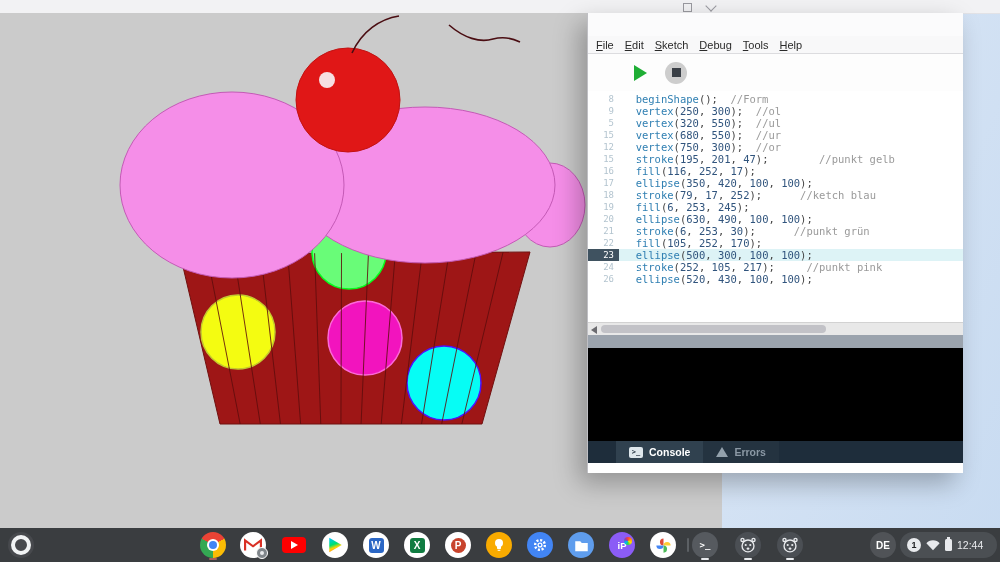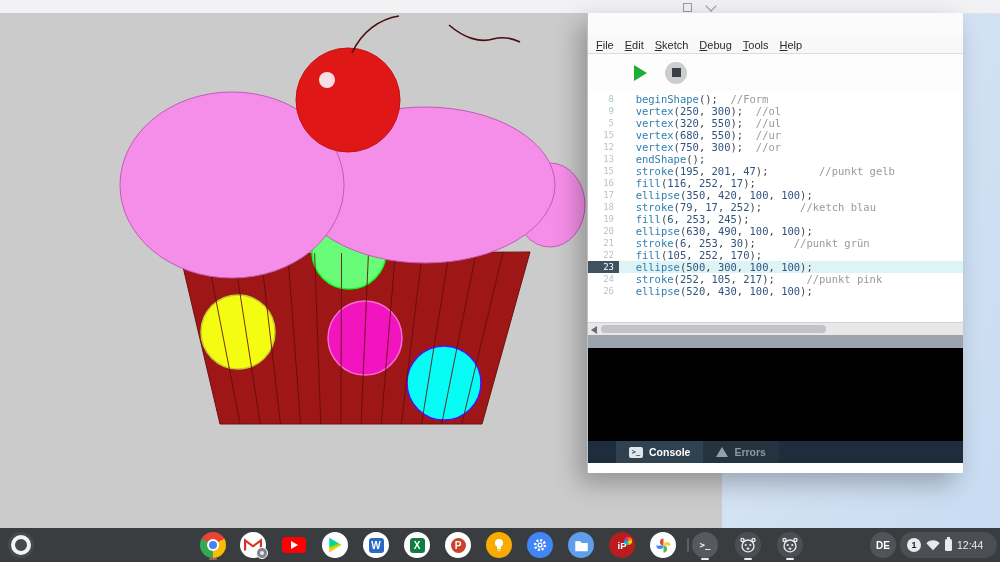--- a/index.html
+++ b/index.html
@@ -71,21 +71,21 @@
   .yt-tri{width:0;height:0;border-left:7px solid #fff;border-top:4px solid transparent;border-bottom:4px solid transparent;}
   .playstore{left:322px;background:#fff;}
   .play-logo{width:16px;height:16px;clip-path:polygon(14% 5%,92% 50%,14% 95%);background:linear-gradient(160deg,#00c3ff 10%,#00e26d 45%,#ffd500 62%,#ff3a44 95%);}
   .office{background:#fff;}
   .word{left:363px;} .excel{left:404px;} .ppt{left:445px;}
   .off-sq{width:15px;height:15px;border-radius:3px;color:#fff;font-size:10px;font-weight:bold;display:flex;align-items:center;justify-content:center;}
   .word .off-sq{background:#2b67c5;} .excel .off-sq{background:#107c41;} .ppt .off-sq{background:#c8432c;border-radius:50%;}
   .keep{left:486px;background:#f9ab00;border-radius:6px;}
   .settings{left:527px;background:#4285f4;}
   .files{left:568px;background:#5f9ded;}
-  .ipapp{left:609px;background:#b91c1c;position:absolute;}
+  .ipapp{left:609px;background:#8b5cf6;position:absolute;}
   .ipapp .ip-txt{color:#fff;font-weight:bold;font-size:9.5px;}
   .ipapp .rainbow{position:absolute;right:3px;top:5px;width:8px;height:8px;border-radius:50%;background:conic-gradient(#ff3a44,#ff9500,#ffe000,#28d94c,#00b3ff,#8e44ad,#ff3a44);}
   .photos{left:650px;background:#fff;}
   .shelf-sep{left:687px;top:10px;width:2px;height:14px;background:#5c6064;border-radius:1px;position:absolute;}
   .termapp{left:692px;background:#565a5f;color:#fff;font-family:"DejaVu Sans Mono",monospace;font-size:9px;font-weight:bold;}
   .face1{left:735px;background:#4b4f54;} .face2{left:777px;background:#4b4f54;}
   .ind{position:absolute;bottom:2px;width:8px;height:2px;border-radius:1px;background:#e8eaed;}
   .ind.chrome-ind{left:209px;background:#a65d5a;}
   .ind.term-ind{left:701px;} .ind.f1-ind{left:744px;} .ind.f2-ind{left:786px;}
   .lang{left:870px;background:#505357;color:#fff;font-size:10px;font-weight:bold;}
@@ -165,24 +165,20 @@
       </div>
       <div class="cl">
         <span class="g">15</span>
         <span class="t"><span>  </span><span class="f">vertex</span><span>(</span><span class="n">680</span><span>, </span><span class="n">550</span><span>);  </span><span class="c">//ur</span></span>
       </div>
       <div class="cl">
         <span class="g">12</span>
         <span class="t"><span>  </span><span class="f">vertex</span><span>(</span><span class="n">750</span><span>, </span><span class="n">300</span><span>);  </span><span class="c">//or</span></span>
       </div>
       <div class="cl">
-        <span class="g">13</span>
-        <span class="t"><span>  </span><span class="f">endShape</span><span>();</span></span>
-      </div>
-      <div class="cl">
         <span class="g">15</span>
         <span class="t"><span>  </span><span class="f">stroke</span><span>(</span><span class="n">195</span><span>, </span><span class="n">201</span><span>, </span><span class="n">47</span><span>);        </span><span class="c">//punkt gelb</span></span>
       </div>
       <div class="cl">
         <span class="g">16</span>
         <span class="t"><span>  </span><span class="f">fill</span><span>(</span><span class="n">116</span><span>, </span><span class="n">252</span><span>, </span><span class="n">17</span><span>);</span></span>
       </div>
       <div class="cl">
         <span class="g">17</span>
         <span class="t"><span>  </span><span class="f">ellipse</span><span>(</span><span class="n">350</span><span>, </span><span class="n">420</span><span>, </span><span class="n">100</span><span>, </span><span class="n">100</span><span>);</span></span>

